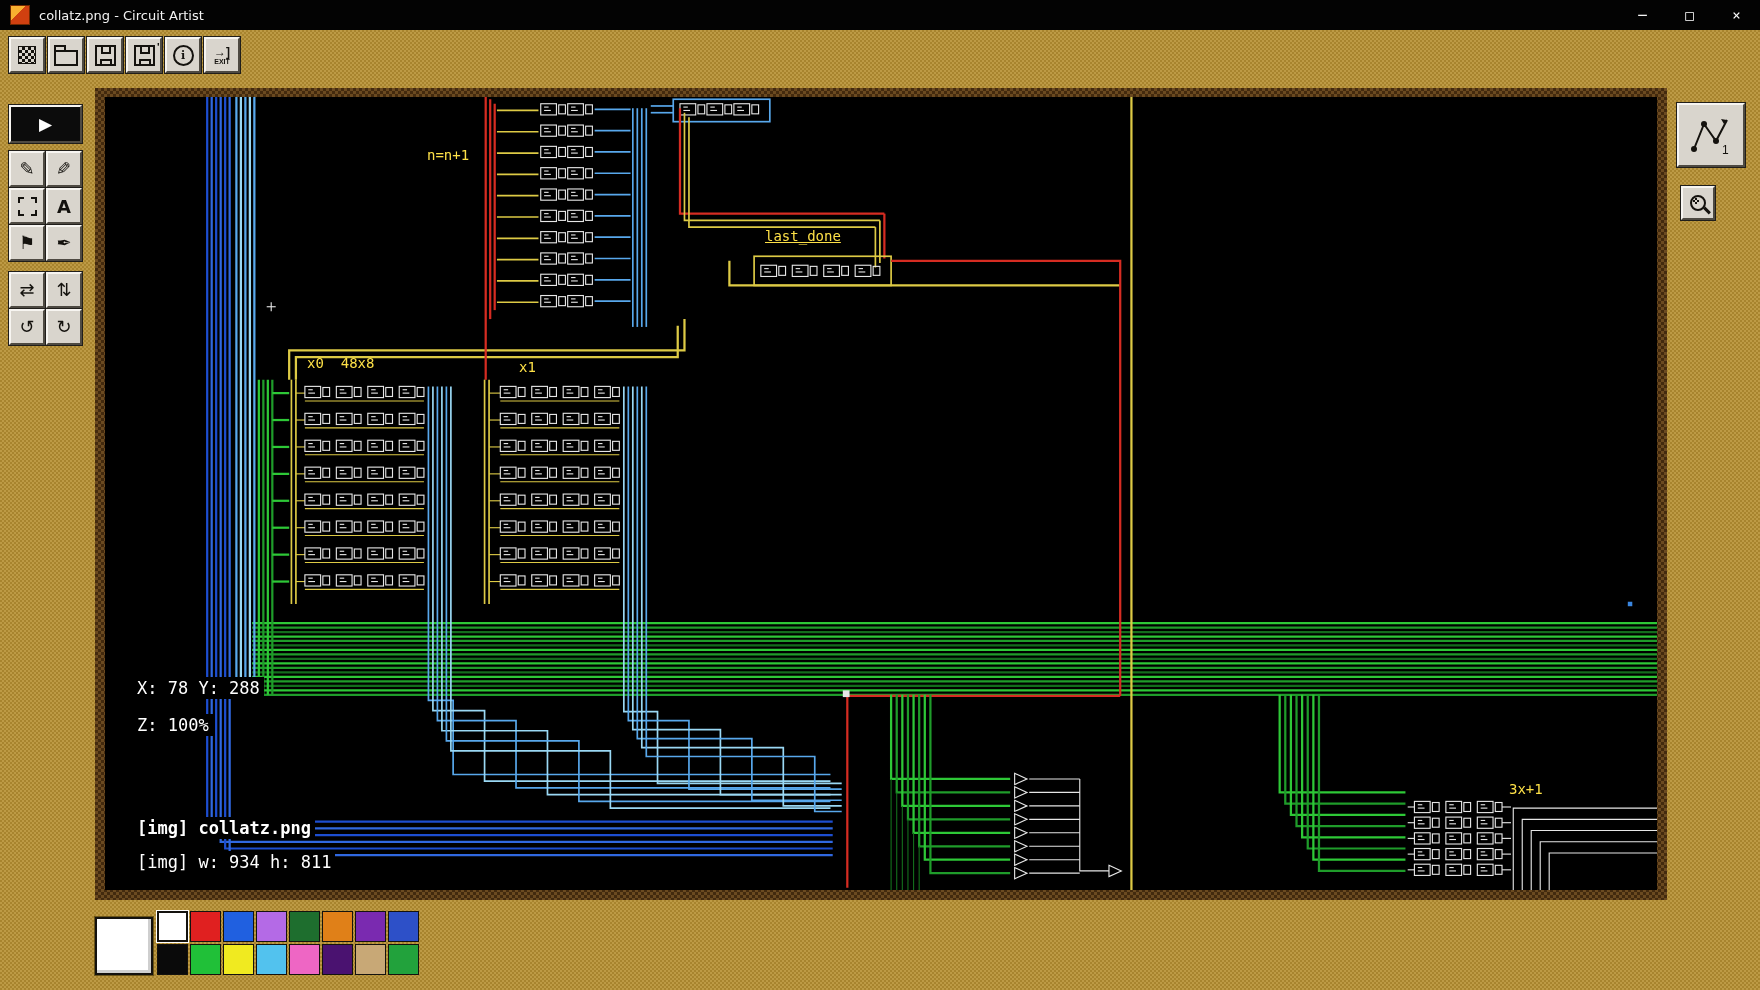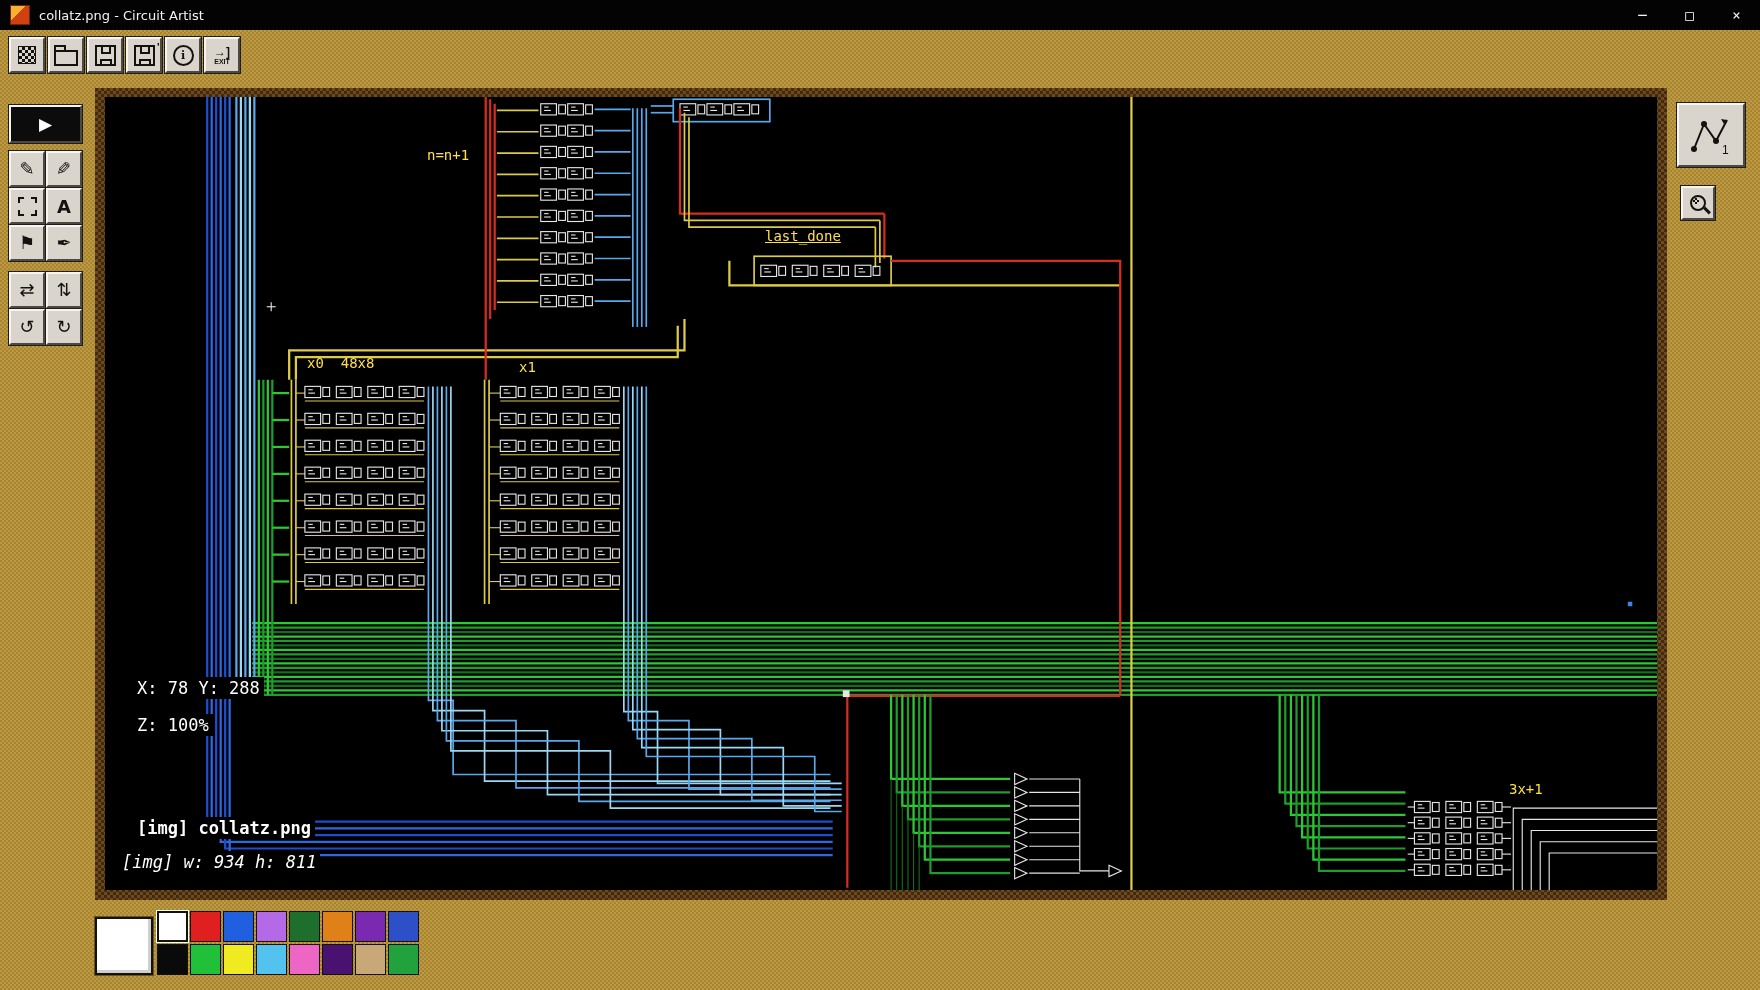--- a/index.html
+++ b/index.html
@@ -66,21 +66,21 @@
   .clabel{position:absolute;color:#fde047;font-size:14px;white-space:pre;}
   .status{position:absolute;color:#fff;font-size:17px;background:#000;padding:1px 4px;white-space:pre;}
   #lbl-n{left:322px;top:50px;}
   #lbl-last{left:660px;top:131px;text-decoration:underline;}
   #lbl-x0{left:202px;top:258px;}
   #lbl-x1{left:414px;top:262px;}
   #lbl-3x{left:1404px;top:684px;}
   #st-coords{left:28px;top:536px;margin-top:44px;}
   #st-zoom{left:28px;top:617px;}
   #st-img1{left:28px;top:720px;font-weight:bold;}
-  #st-img2{left:13px;top:754px;font-style:italic;}
+  #st-img2{left:28px;top:754px;}
 
   
   .rbig{position:absolute;left:1677px;top:103px;width:68px;height:64px;}
   .rsmall{position:absolute;left:1681px;top:186px;width:34px;height:34px;}
   .ic-mag{width:12px;height:12px;border:2px solid #14120e;border-radius:50%;position:relative;}
   .ic-mag::before{content:"";position:absolute;left:1px;top:1px;width:6px;height:6px;
     background:repeating-conic-gradient(#14120e 0% 25%, transparent 0% 50%);background-size:4px 4px;}
   .ic-mag::after{content:"";position:absolute;width:8px;height:3px;background:#14120e;transform:rotate(45deg);right:-7px;bottom:-3px;}
 
   

